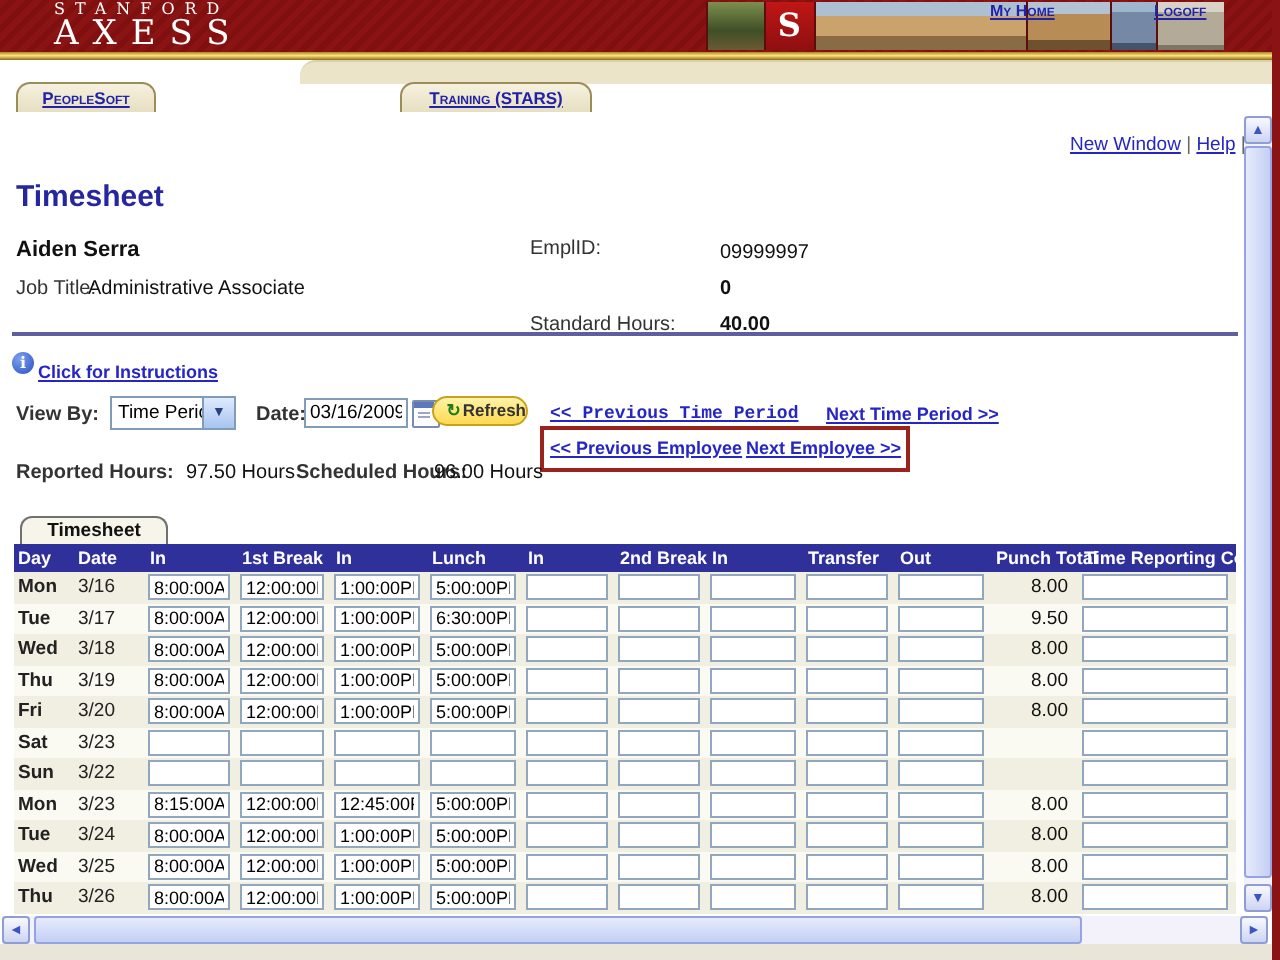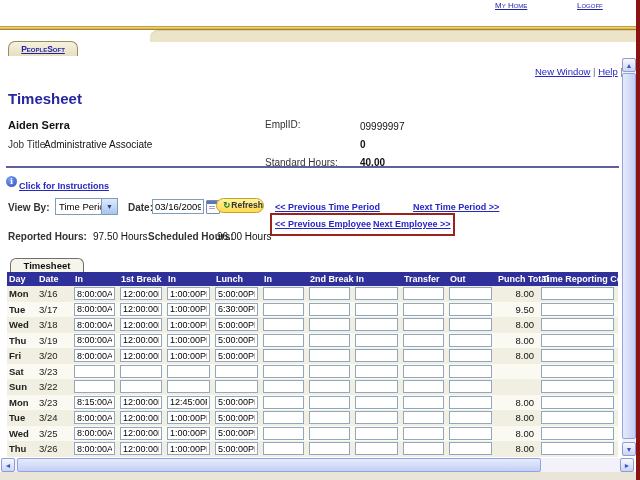--- a/index.html
+++ b/index.html
@@ -17,21 +17,21 @@
   .ph2{width:24px;background:linear-gradient(#c01616,#8f0f0f);color:#fff;font-family:"DejaVu Serif",serif;
        font-weight:bold;font-size:16px;text-align:center;line-height:24px;}
   .ph3{width:106px;background:linear-gradient(#aebfd2 0 30%,#c9a36b 30% 70%,#8a6c44 70%);}
   .ph4{width:42px;background:linear-gradient(#b4c3d4 0 25%,#b88d55 25% 80%,#6e5230 80%);}
   .ph5{width:22px;background:linear-gradient(#9fb6cf 0 20%,#7589a6 20% 85%,#45536b 85%);}
   .ph6{width:33px;background:linear-gradient(#d8d3c6 0 20%,#b3ab98 20% 90%,#7d7664 90%);}
   .goldline{position:absolute;left:0;top:26px;width:640px;height:4px;
     background:linear-gradient(#a8842a,#ffe27a 45%,#8a6a1a);}
   .utilbar{position:absolute;left:150px;top:30px;width:490px;height:11px;background:#ece4c9;
     border-radius:8px 0 0 0;border-top:1px solid #d9cfa8;}
-  .utillink{position:absolute;top:1px;font-size:8px;font-weight:normal;font-variant:small-caps;
+  .utillink{position:absolute;top:1px;font-size:8px;font-weight:bold;font-variant:small-caps;
     color:#2323a8;text-decoration:underline;cursor:pointer;}
   
   .tab{position:absolute;top:41px;height:14px;background:linear-gradient(#f6f1df,#e7dfc1);
     border:1px solid #9c8c5a;border-bottom:none;border-radius:7px 7px 0 0;
     text-align:center;line-height:14px;font-size:8.5px;font-weight:bold;font-variant:small-caps;
     color:#2222a8;cursor:pointer;}
   .tab span{text-decoration:underline;}
   
   .lnk{color:#2626c4;text-decoration:underline;cursor:pointer;}
   .abs{position:absolute;}
@@ -100,27 +100,42 @@
   .hthumb{position:absolute;left:17px;top:458px;width:524px;height:14px;border-radius:2px;
     background:linear-gradient(#e6ebfb,#c4cff5);border:1px solid #93a3e3;box-sizing:border-box;cursor:pointer;}
   .maroonedge{position:absolute;left:636px;top:0;width:4px;height:480px;background:#8a1414;}
   .bottomstrip{position:absolute;left:0;top:472px;width:636px;height:8px;background:#e9e5d9;}
 </style>
 </head>
 <body>
 
 <div id="screen">
 
+  <div class="banner">
+    <div class="brand">
+      <span class="t1">STANFORD</span>
+      <span class="t2">AXESS</span>
+    </div>
+    <div class="collage">
+      <div class="ph ph1"></div>
+      <div class="ph ph2">S</div>
+      <div class="ph ph3"></div>
+      <div class="ph ph4"></div>
+      <div class="ph ph5"></div>
+      <div class="ph ph6"></div>
+    </div>
+  </div>
   <div class="goldline"></div>
 
   <div class="utilbar"></div>
   <a class="utillink" style="left:495px;">My Home</a>
   <a class="utillink" style="left:577px;">Logoff</a>
 
   <div class="tab" style="left:8px;width:68px;"><span>PeopleSoft</span></div>
+  <div class="tab" style="left:200px;width:94px;"><span>Training (STARS)</span></div>
 
   <div class="pagelinks">
     <a class="lnk" style="font-size:9.5px;">New Window</a>
     <span>|</span>
     <a class="lnk" style="font-size:9.5px;">Help</a>
     <span>|</span><span class="httpicon"></span>
   </div>
 
   <div class="title">Timesheet</div>
   <div class="abs val" style="left:8px;top:119px;font-weight:bold;font-size:11px;">Aiden Serra</div>
@@ -139,21 +154,21 @@
   <div class="abs lbl" style="left:8px;top:202px;">View By:</div>
   <div class="select">
     <span>Time Period</span>
     <span class="selbtn">▼</span>
   </div>
   <div class="abs lbl" style="left:128px;top:202px;">Date:</div>
   <input class="txtinput" style="left: 152px; top: 199px; width: 52px; height: 15px;" value="03/16/2009">
   <span class="calicon"></span>
   <div class="refresh"><span class="rico">↻</span><span>Refresh</span></div>
 
-  <a class="navlnk lnk" style="left:275px;top:202px;">&lt;&lt; Previous Time Period</a>
+  <a class="navlnk lnk" style="left:275px;top:202px;font-family:Liberation Mono, monospace;">&lt;&lt; Previous Time Period</a>
   <a class="navlnk lnk" style="left:373px;top:202px;padding-left:40px;">Next Time Period &gt;&gt;</a>
   <a class="navlnk lnk" style="left:275px;top:219px;">&lt;&lt; Previous Employee</a>
   <a class="navlnk lnk" style="left:373px;top:219px;">Next Employee &gt;&gt;</a>
   <div class="redbox"></div>
 
   <div class="abs lbl" style="left:8px;top:231px;text-align:right;">Reported Hours:</div>
   <div class="abs val" style="left:93px;top:231px;">97.50 Hours</div>
   <div class="abs lbl" style="left:148px;top:231px;">Scheduled Hours:</div>
   <div class="abs val" style="left:217px;top:231px;">96.00 Hours</div>
 

